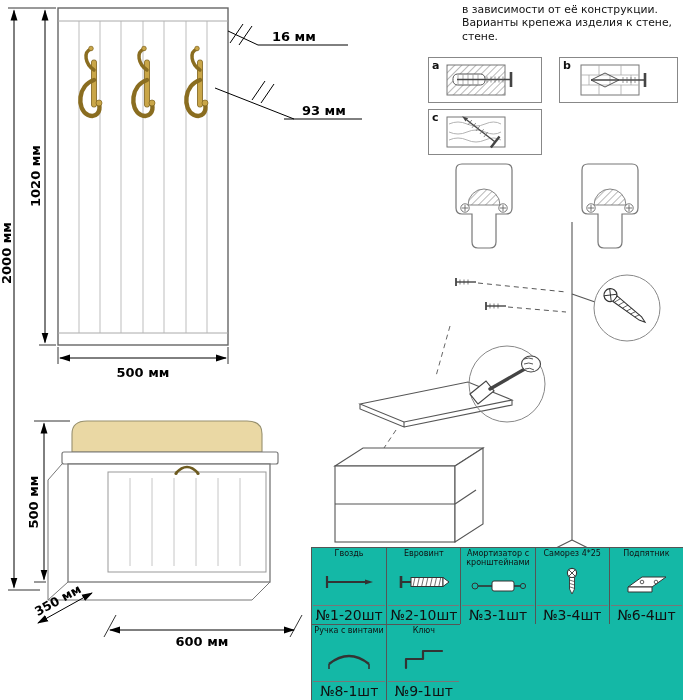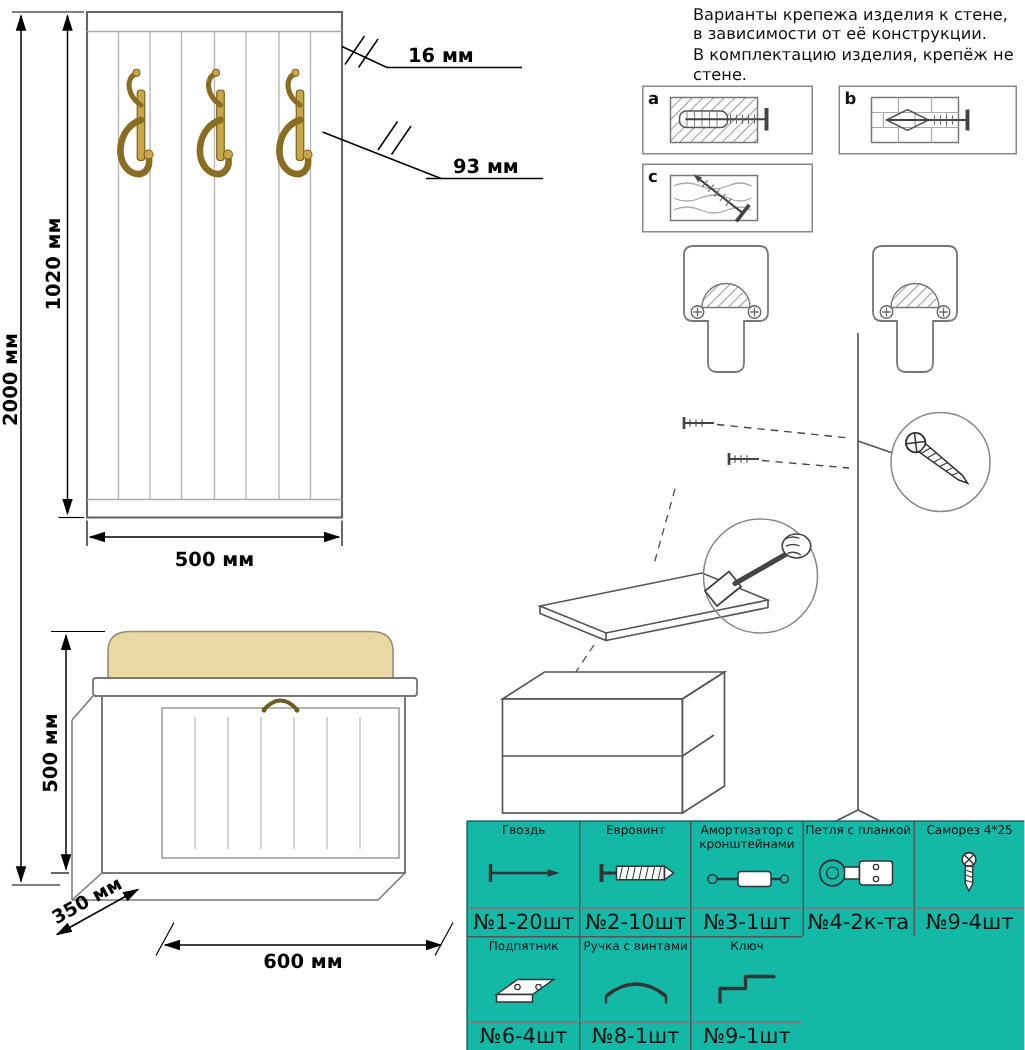--- a/index.html
+++ b/index.html
@@ -146,23 +146,22 @@
         <line x1="38" y1="623" x2="92" y2="593" marker-start="url(#ar)" marker-end="url(#ar)"></line>
         <line x1="110" y1="630" x2="294" y2="630" marker-start="url(#ar)" marker-end="url(#ar)"></line>
       </g>
       <text x="38" y="502" transform="rotate(-90 38 502)" text-anchor="middle" font-size="13" font-weight="bold">500 мм</text>
       <text x="60" y="604" transform="rotate(-29 60 604)" text-anchor="middle" font-size="12.5" font-weight="bold">350 мм</text>
       <text x="202" y="645.5" text-anchor="middle" font-size="13" font-weight="bold">600 мм</text>
     </g>
   </svg>
 
   <div class="note">
+    <div>в зависимости от её конструкции.</div>
     <div>Варианты крепежа изделия к стене,</div>
-    <div>в зависимости от её конструкции.</div>
-    <div>В комплектацию изделия, крепёж не</div>
     <div>стене.</div>
   </div>
 
   <div class="opt" style="left:428px;top:57px;width:112px;height:44px">
     <span class="optlabel">a</span>
     <svg width="96" height="38" viewBox="0 0 96 38">
       <rect x="10" y="4" width="58" height="30" fill="url(#hatch)" stroke="#777"></rect>
       <rect x="16" y="13" width="32" height="11" rx="4.5" fill="#fff" stroke="#555" stroke-width="1"></rect>
       <g stroke="#888" stroke-width="0.7">
         <line x1="21" y1="13.5" x2="21" y2="23.5"></line>
@@ -366,47 +365,35 @@
       <svg width="60" height="30" viewBox="0 0 60 30">
         <circle cx="7" cy="15" r="3" stroke="#333" fill="none"></circle>
         <line x1="10" y1="15" x2="24" y2="15" stroke="#333" stroke-width="1.6"></line>
         <rect x="24" y="10" width="22" height="10" rx="2" fill="#fff" stroke="#333"></rect>
         <line x1="46" y1="15" x2="52" y2="15" stroke="#333" stroke-width="1.6"></line>
         <circle cx="55" cy="15" r="2.6" stroke="#333" fill="none"></circle>
       </svg>
       <div class="pqty">№3-1шт</div>
     </div>
 
-    <div class="cell">
-      <div class="pname">Петля с планкой</div>
-      <svg width="60" height="30" viewBox="0 0 60 30">
-        <circle cx="13" cy="15" r="8.5" stroke="#333" fill="none" stroke-width="1.2"></circle>
-        <circle cx="13" cy="15" r="4" stroke="#333" fill="none" stroke-width="0.8"></circle>
-        <rect x="21" y="11" width="10" height="8" stroke="#333" fill="#fff"></rect>
-        <rect x="31" y="7" width="22" height="16" rx="2" stroke="#333" fill="#fff"></rect>
-        <circle cx="42" cy="11" r="1.8" stroke="#333" fill="#fff" stroke-width="0.8"></circle>
-        <circle cx="42" cy="19" r="1.8" stroke="#333" fill="#fff" stroke-width="0.8"></circle>
-      </svg>
-      <div class="pqty">№4-2к-та</div>
-    </div>
 
     <div class="cell">
       <div class="pname">Саморез 4*25</div>
       <svg width="60" height="30" viewBox="0 0 60 30">
         <circle cx="30" cy="6" r="4.6" fill="#fff" stroke="#333" stroke-width="1.1"></circle>
         <line x1="27" y1="3" x2="33" y2="9" stroke="#333" stroke-width="0.9"></line>
         <line x1="27" y1="9" x2="33" y2="3" stroke="#333" stroke-width="0.9"></line>
         <path d="M27.5,10.5 L27.5,22 L30,27 L32.5,22 L32.5,10.5 Z" fill="#fff" stroke="#333" stroke-width="0.9"></path>
         <g stroke="#333" stroke-width="0.7">
           <line x1="27.5" y1="13" x2="32.5" y2="14.6"></line>
             <line x1="27.5" y1="16.4" x2="32.5" y2="18"></line>
           <line x1="27.5" y1="19.8" x2="32.5" y2="21.4"></line>
         </g>
       </svg>
-      <div class="pqty">№9-4шт</div>
+      <div class="pqty">№3-4шт</div>
     </div>
 
     <div class="cell">
       <div class="pname">Подпятник</div>
       <svg width="60" height="30" viewBox="0 0 60 30">
         <polygon points="12,20 26,10 50,10 36,20" fill="#fff" stroke="#333"></polygon>
         <polygon points="12,20 36,20 36,25 12,25" fill="#fff" stroke="#333"></polygon>
         <circle cx="26" cy="15" r="1.8" stroke="#333" fill="#fff" stroke-width="0.8"></circle>
         <circle cx="40" cy="15" r="1.8" stroke="#333" fill="#fff" stroke-width="0.8"></circle>
       </svg>

